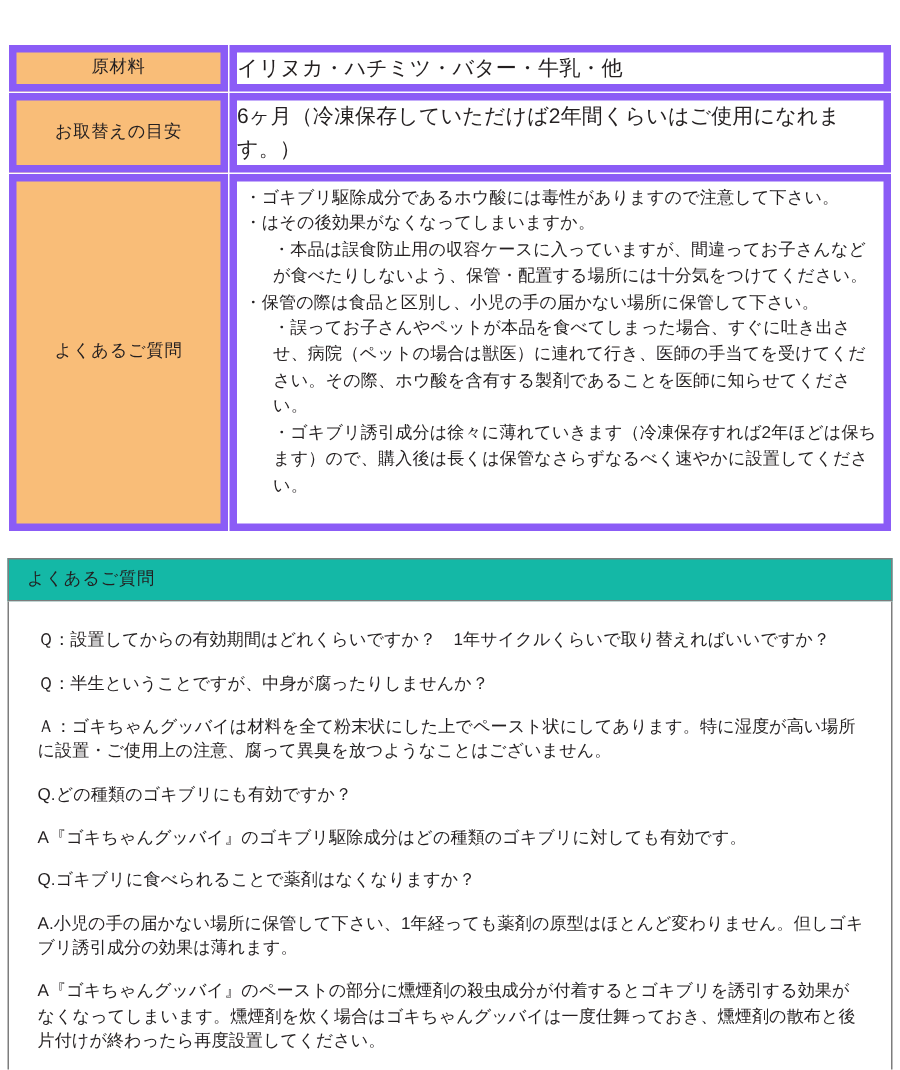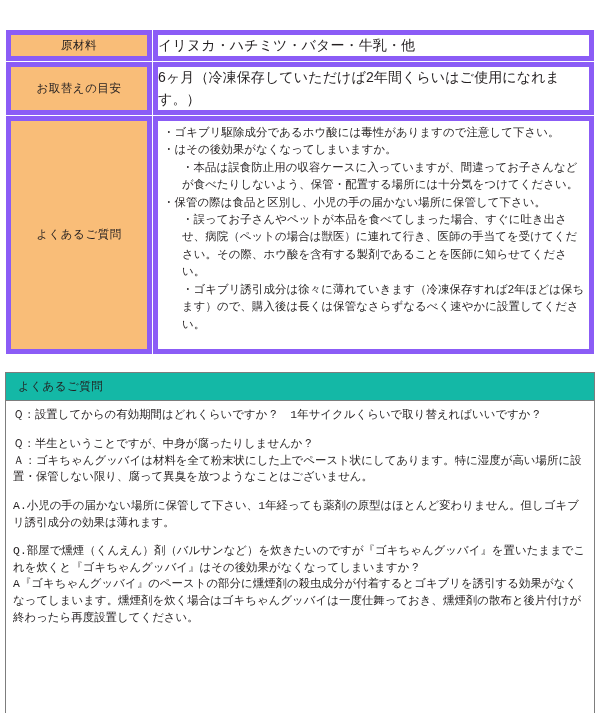--- a/index.html
+++ b/index.html
@@ -94,23 +94,22 @@
     margin: 0 0 12px 0;
   }
   .faq-item:last-child {
     margin-bottom: 0;
   }
   .faq-line {
     font-size: 11.4px;
     line-height: 1.46;
     color: #231f20;
     letter-spacing: 0.05px;
-    margin: 0;
+    margin: 12px;
     text-align: left;
-    font-family: Liberation Mono, monospace;
   }
 </style>
 </head>
 <body>
 
 <div class="page">
 
   <table class="spec-table">
     <tbody>
       <tr>
@@ -138,32 +137,36 @@
   <div class="faq-wrap">
     <div class="faq-header">よくあるご質問</div>
     <div class="faq-body">
 
       <div class="faq-item">
         <p class="faq-line">Ｑ：設置してからの有効期間はどれくらいですか？　1年サイクルくらいで取り替えればいいですか？</p>
       </div>
 
       <div class="faq-item">
         <p class="faq-line">Ｑ：半生ということですが、中身が腐ったりしませんか？</p>
-        <p class="faq-line">Ａ：ゴキちゃんグッバイは材料を全て粉末状にした上でペースト状にしてあります。特に湿度が高い場所に設置・保管しない限り、腐って異臭を放つようなことはございません。</p>
+        <p class="faq-line">Ａ：ゴキちゃんグッバイは材料を全て粉末状にした上でペースト状にしてあります。特に湿度が高い場所に設置・ご使用上の注意、腐って異臭を放つようなことはございません。</p>
       </div>
 
       <div class="faq-item">
       </div>
 
+      <div class="faq-item">
+        <p class="faq-line">Q.どの種類のゴキブリにも有効ですか？</p>
+        <p class="faq-line">A『ゴキちゃんグッバイ』のゴキブリ駆除成分はどの種類のゴキブリに対しても有効です。</p>
+      </div>
 
       <div class="faq-item">
+        <p class="faq-line">Q.ゴキブリに食べられることで薬剤はなくなりますか？</p>
         <p class="faq-line">A.小児の手の届かない場所に保管して下さい、1年経っても薬剤の原型はほとんど変わりません。但しゴキブリ誘引成分の効果は薄れます。</p>
       </div>
 
       <div class="faq-item">
-        <p class="faq-line">Q.部屋で燻煙（くんえん）剤（バルサンなど）を炊きたいのですが『ゴキちゃんグッバイ』を置いたままでこれを炊くと『ゴキちゃんグッバイ』はその後効果がなくなってしまいますか？</p>
         <p class="faq-line">A『ゴキちゃんグッバイ』のペーストの部分に燻煙剤の殺虫成分が付着するとゴキブリを誘引する効果がなくなってしまいます。燻煙剤を炊く場合はゴキちゃんグッバイは一度仕舞っておき、燻煙剤の散布と後片付けが終わったら再度設置してください。</p>
       </div>
 
     </div>
   </div>
 
 </div>
 
 </body></html>

